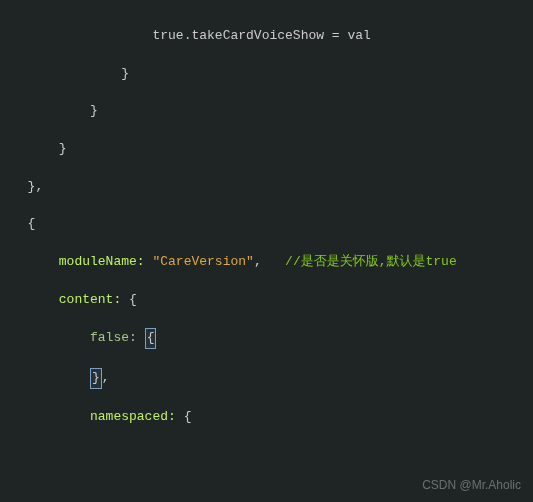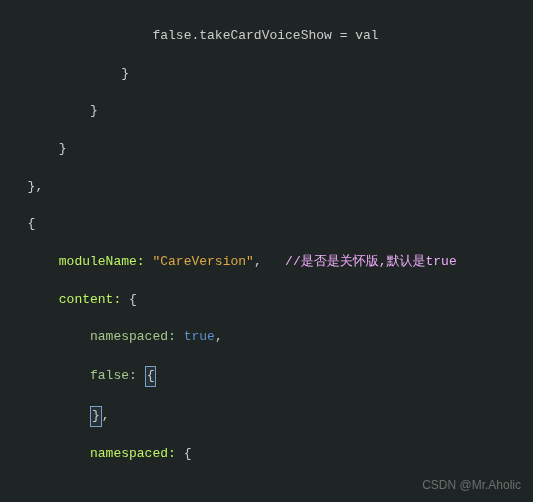--- a/index.html
+++ b/index.html
@@ -20,21 +20,21 @@
     }
     .line {
       display: block;
       position: relative;
       padding-left: 4px;
     }
     .kw { color: #bef264; } 
     .prop { color: #a6c789; } 
     .str { color: #e0a845; } 
     .bool { color: #5a8fc9; } 
-    .comment { color: #f0abfc; } 
+    .comment { color: #84cc16; } 
     .punct { color: #cccccc; }
     .cursor-box {
       border: 1px solid #7aa0c4;
       background: rgba(80,120,160,0.15);
       display: inline-block;
       padding: 0 1px;
     }
     .text-cursor {
       display: inline-block;
       width: 1px;
@@ -51,29 +51,28 @@
       font-family: Arial, sans-serif;
       font-size: 12px;
       text-align: right;
     }
     .brace { color: #cccccc; }
   </style>
 </head>
 <body>
 
 <div class="editor">
-<span class="line">                  <span>false.takeCardVoiceShow = val</span></span>
+<span class="line">                  <span>true.takeCardVoiceShow = val</span></span>
 <span class="line">              <span class="brace">}</span></span>
 <span class="line">          <span class="brace">}</span></span>
 <span class="line">      <span class="brace">}</span></span>
 <span class="line">  <span class="brace">},</span></span>
 <span class="line">  <span class="brace">{</span></span>
 <span class="line">      <span class="kw">moduleName:</span> <span class="str">"CareVersion"</span><span class="punct">,</span>   <span class="comment">//是否是关怀版,默认是true</span></span>
 <span class="line">      <span class="kw">content:</span> <span class="brace">{</span></span>
-<span class="line">          <span class="prop">namespaced:</span> <span class="bool">true</span><span class="punct">,</span></span>
 <span class="line">          <span class="prop">false:</span> <span class="cursor-box"><span class="brace">{</span></span></span>
 <span class="line">          <span class="cursor-box"><span class="brace">}</span></span><span class="punct">,</span></span>
 <span class="line">          <span class="kw">namespaced:</span> <span class="brace">{</span></span>
 
 
 
 
 
 
 

